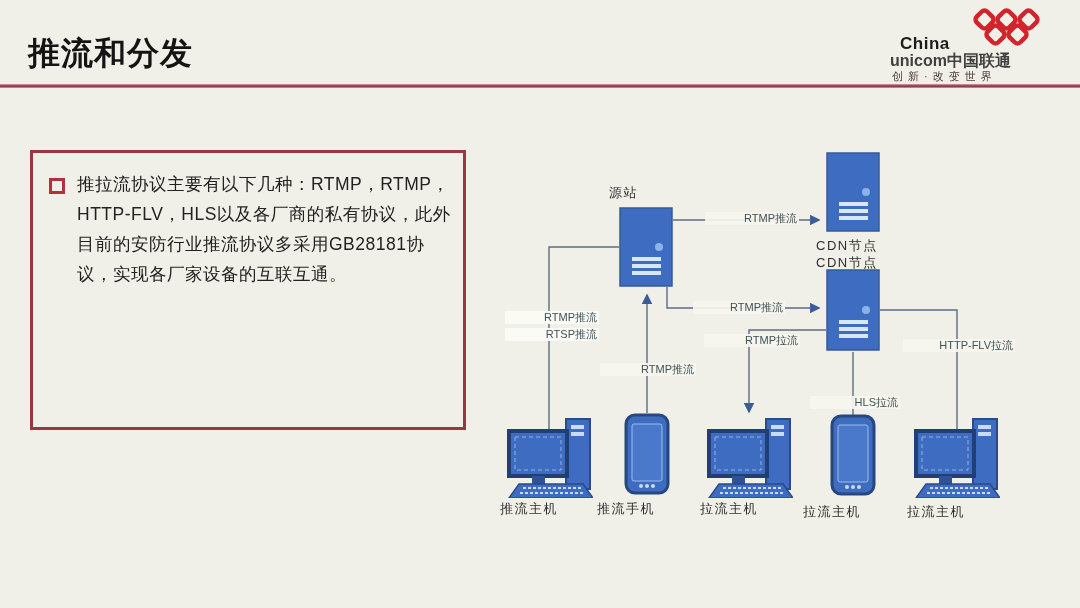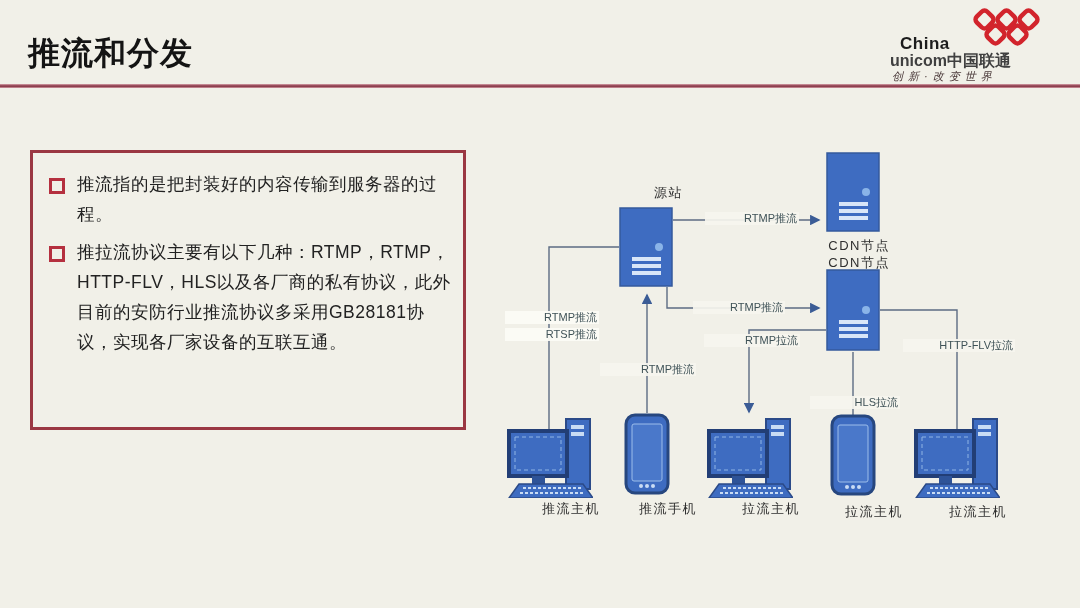--- a/index.html
+++ b/index.html
@@ -14,39 +14,39 @@
     font-size:32px;font-weight:bold;color:#141414;letter-spacing:1px;margin-top:8px;
   }
   .divider{
     position:absolute;left:0;top:84px;width:1080px;height:4px;
     background:linear-gradient(to bottom,#d8a3ac,#8e3f4e 45%,#8e3f4e 65%,#d8a3ac);
   }
   .logo{position:absolute;right:0;top:0;width:200px;height:84px;}
   .logo-knot{position:absolute;left:88px;top:5px;}
   .logo-china{position:absolute;left:20px;top:34px;font-size:17px;font-weight:bold;color:#1c1c1c;letter-spacing:.5px;}
   .logo-unicom{position:absolute;left:10px;top:51px;font-size:16px;font-weight:bold;color:#404040;white-space:nowrap;}
-  .logo-tagline{position:absolute;left:12px;top:69px;font-size:11px;color:#4d3c3c;letter-spacing:5px;white-space:nowrap;font-style:italic;}
+  .logo-tagline{position:absolute;left:12px;top:69px;font-size:11px;color:#4d3c3c;letter-spacing:5px;white-space:nowrap;}
   
   .content-box{
     position:absolute;left:30px;top:150px;width:404px;height:248px;
     border:3px solid #9a3742;padding:16px 12px 10px 14px;
   }
   .bullet{display:flex;margin-bottom:8px;}
   .bullet-marker{
     flex:0 0 10px;width:10px;height:10px;margin:9px 12px 0 2px;
     border:3px solid #b5303f;background:transparent;
   }
   .bullet-text{
     font-size:17.5px;line-height:1.72;color:#222;letter-spacing:.5px;
   }
   
   .wires{position:absolute;left:0;top:0;z-index:1;}
   .node{position:absolute;z-index:2;}
   .node-label{
-    position:absolute;z-index:2;text-align:right;
+    position:absolute;z-index:2;text-align:left;
     font-size:13px;color:#2e2e2e;letter-spacing:1.5px;white-space:nowrap;
   }
   .edge-label{
     position:absolute;z-index:3;text-align:right;
     font-size:11px;line-height:13px;color:#3f5257;white-space:nowrap;
     background:rgba(246,245,238,0.92);padding:0 2px;
   }
 </style>
 </head>
 <body>
@@ -63,24 +63,20 @@
       <rect x="20" y="22" width="15" height="15" rx="4" transform="rotate(45 27.5 29.5)"></rect>
       <rect x="42" y="22" width="15" height="15" rx="4" transform="rotate(45 49.5 29.5)"></rect>
     </g>
   </svg>
   <div class="logo-china">China</div>
   <div class="logo-unicom">unicom中国联通</div>
   <div class="logo-tagline">创新·改变世界</div>
 </div>
 
 <div class="content-box">
-  <div class="bullet">
-    <span class="bullet-marker"></span>
-    <span class="bullet-text">推流指的是把封装好的内容传输到服务器的过程。</span>
-  </div>
   <div class="bullet">
     <span class="bullet-marker"></span>
     <span class="bullet-text">推拉流协议主要有以下几种：RTMP，RTMP，HTTP-FLV，HLS以及各厂商的私有协议，此外目前的安防行业推流协议多采用GB28181协议，实现各厂家设备的互联互通。</span>
   </div>
 </div>
 
 <svg class="wires" width="1080" height="608" viewBox="0 0 1080 608">
   <defs>
     <marker id="arr" viewBox="0 0 10 10" refX="8.5" refY="5" markerWidth="7.5" markerHeight="7.5" orient="auto-start-reverse">
       <path d="M0,0 L10,5 L0,10 z" fill="#3b5c96"></path>

